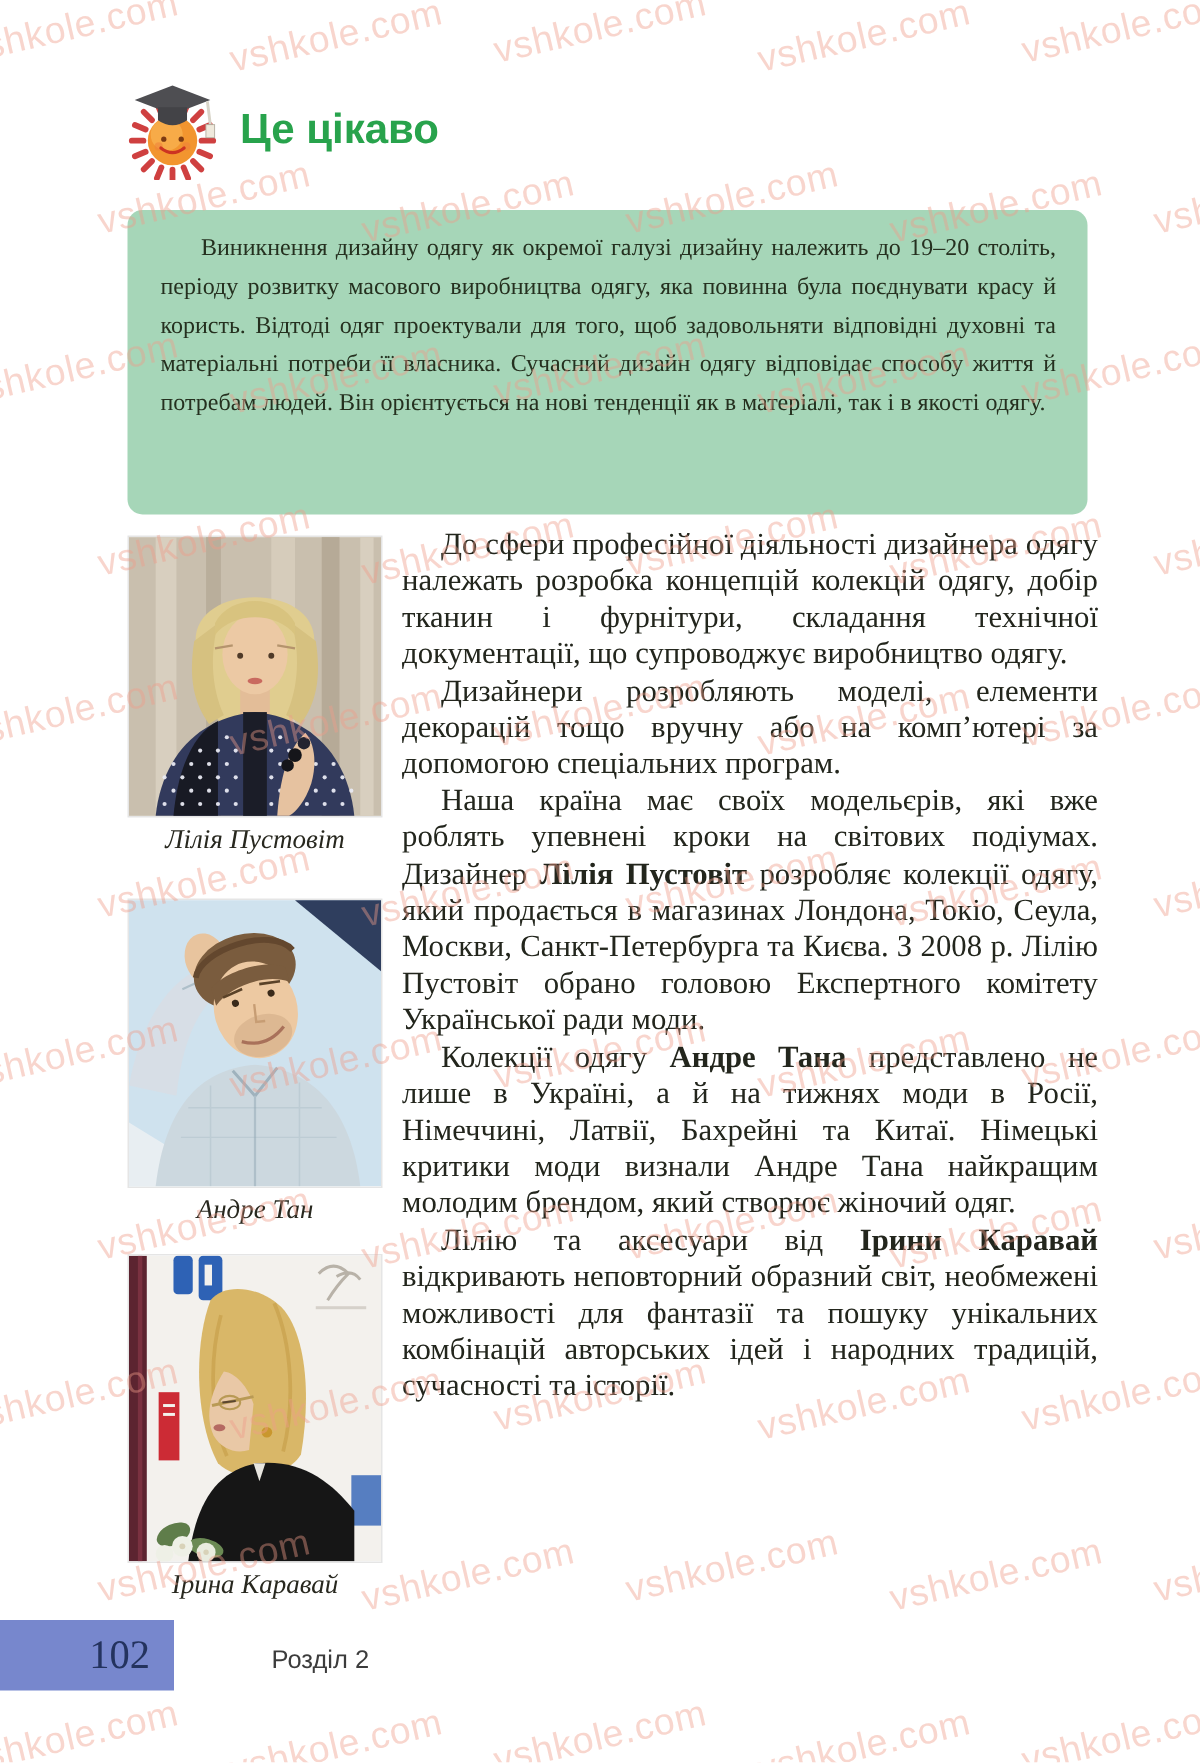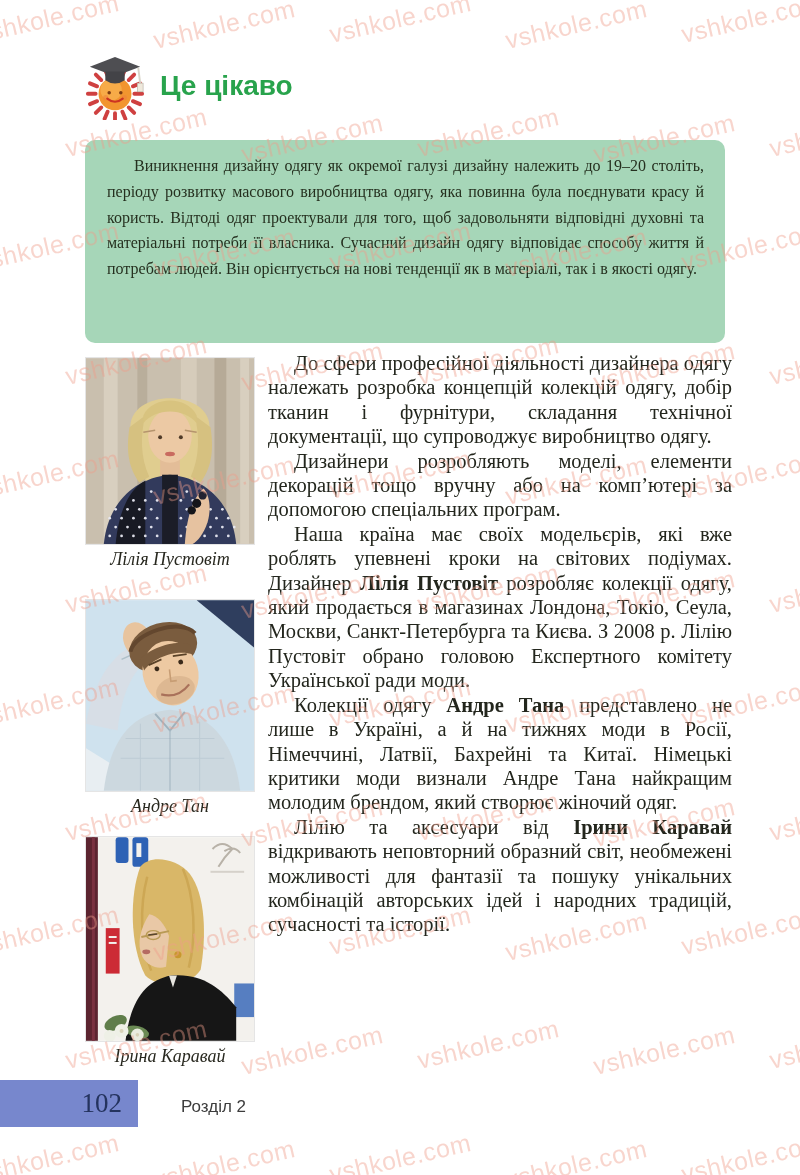--- a/index.html
+++ b/index.html
@@ -46,21 +46,21 @@
   #fig-1{top:357px;} #fig-2{top:599px;} #fig-3{top:836px;}
   
   .main-text{
     position:absolute;left:268px;top:351px;width:464px;z-index:10;
     font-size:20.5px;line-height:24.4px;color:#23261d;text-align:justify;
   }
   .main-text p{margin:0;text-indent:26px;}
   .main-text b{font-weight:bold;}
   
   .page-bar{
-    position:absolute;left:0;top:1080px;width:138px;height:47px;
+    position:absolute;left:0;top:1080px;width:116px;height:47px;
     background:#7787cd;z-index:10;
     box-sizing:border-box;padding-right:16px;
     text-align:right;font-size:27px;line-height:46px;color:#24335e;
   }
   .section-label{
     position:absolute;left:181px;top:1097px;z-index:10;
     font-family:"Liberation Sans",sans-serif;font-size:17px;color:#3c3c3c;
   }
 </style>
 </head>

